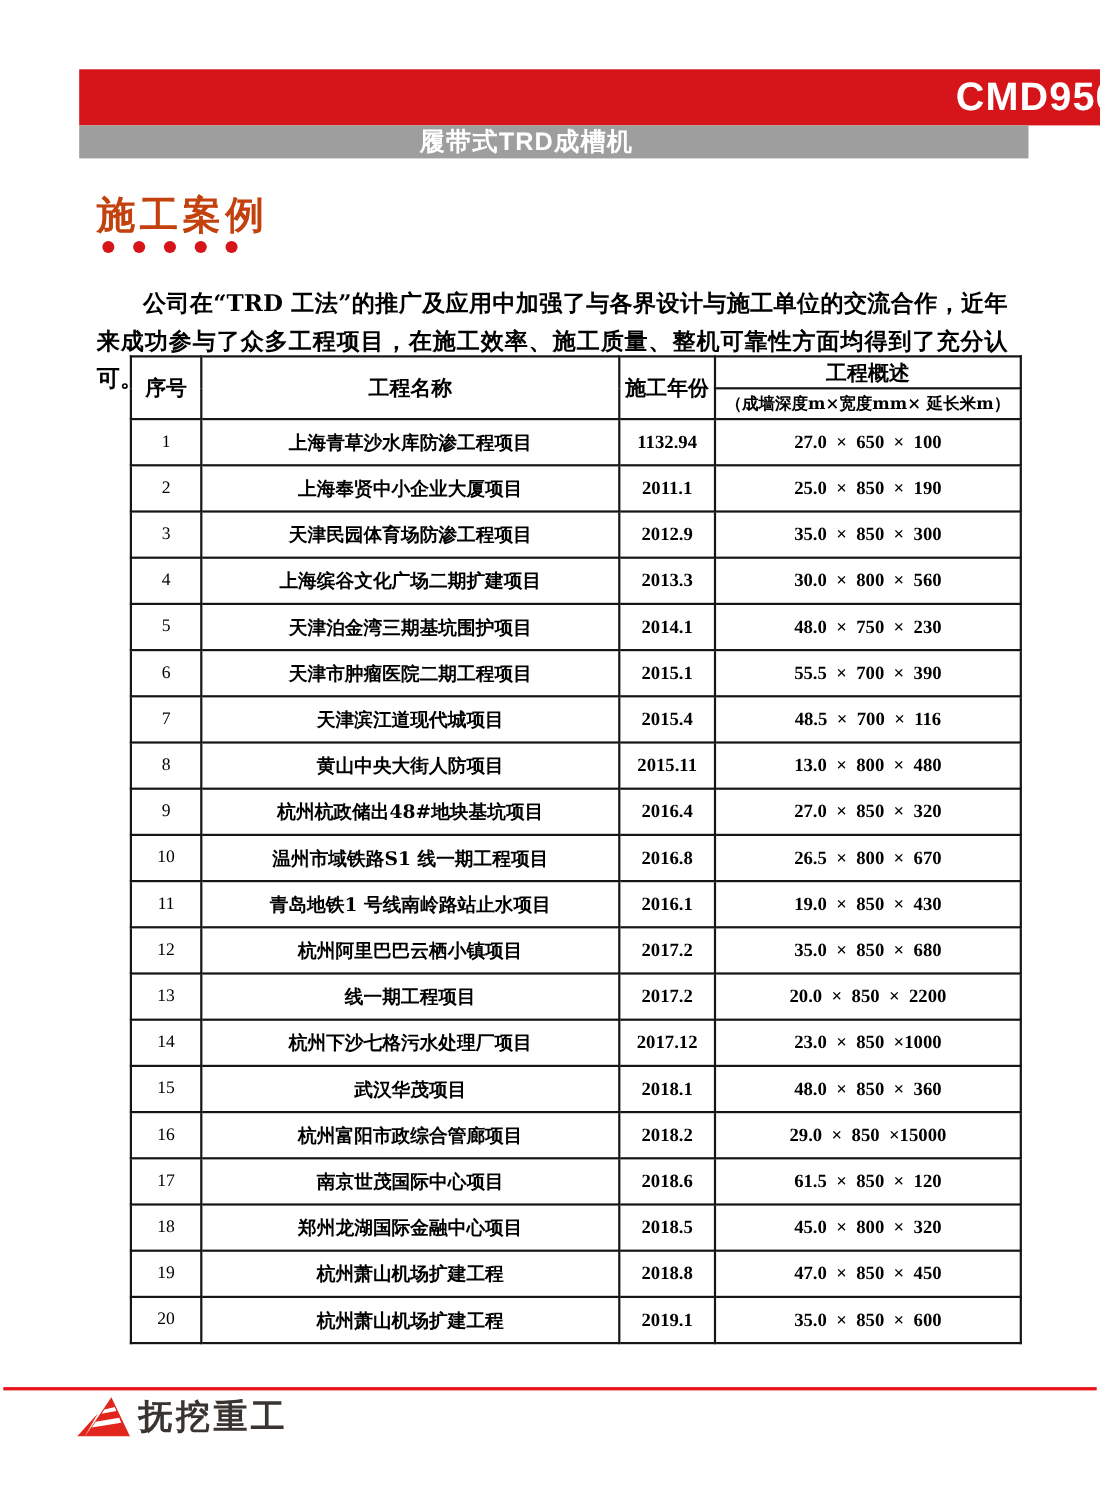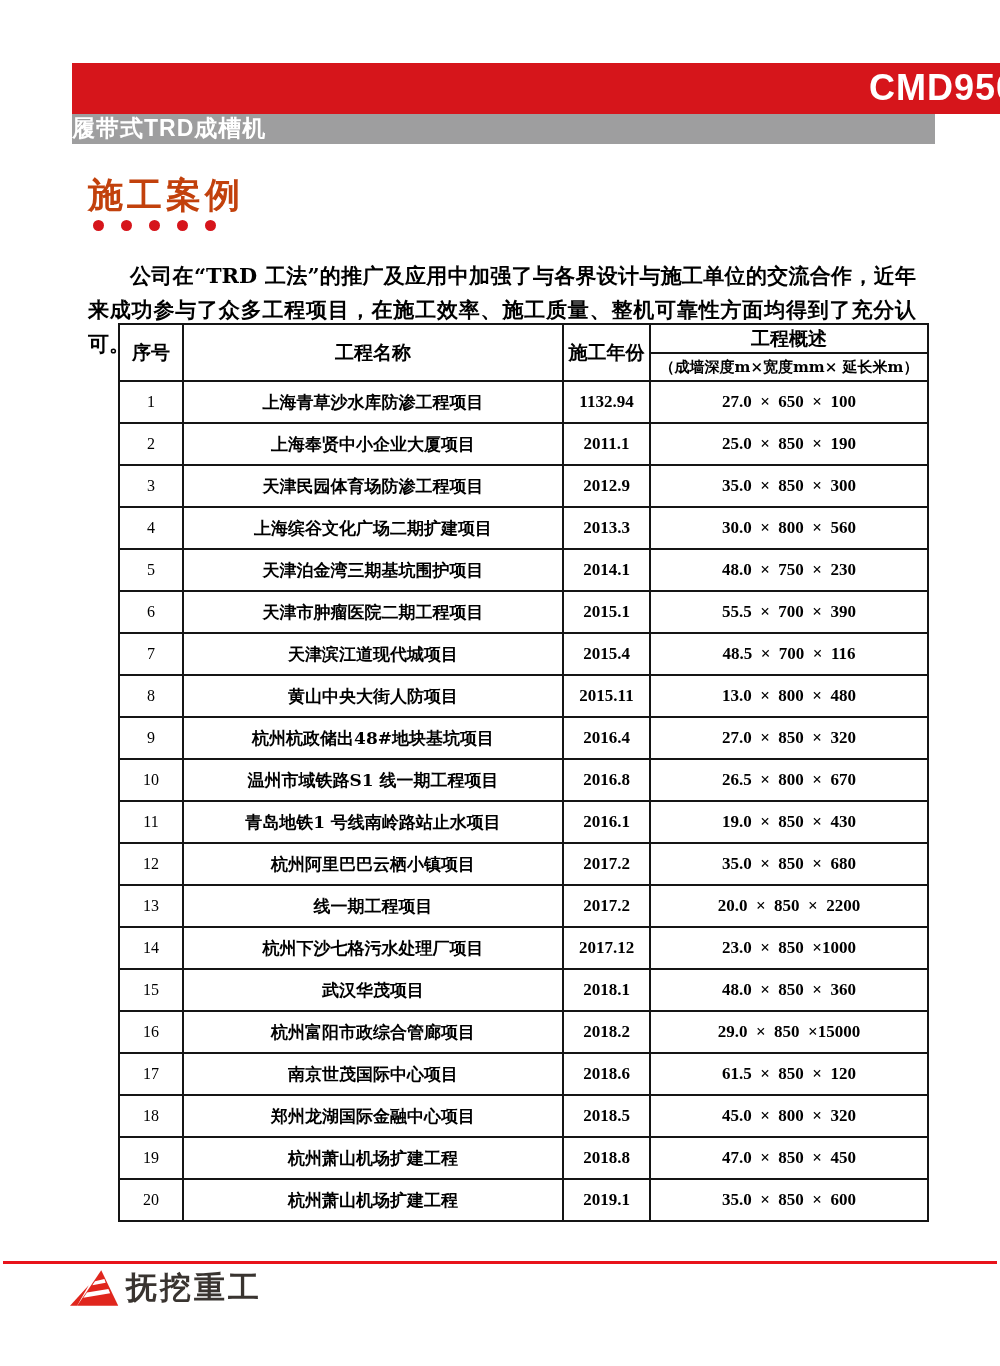--- a/index.html
+++ b/index.html
@@ -18,21 +18,21 @@
     background: #d6151b;
     color: #fff; text-align: right;
     font-weight: bold; font-size: 36px; line-height: 50px;
     padding-right: 52px; box-sizing: border-box;
     letter-spacing: 1px;
     font-family: "Liberation Sans", sans-serif;
   }
   .gray-bar {
     left: 72px; top: 114px; width: 863px; height: 30px;
     background: #9e9e9f;
-    color: #fff; text-align: left;
+    color: #fff; text-align: center;
     font-weight: bold; font-size: 23px; line-height: 29px;
     padding-right: 50px; box-sizing: border-box;
     letter-spacing: 1px;
   }
 
   
   .section-title {
     left: 88px; top: 172px;
     font-size: 35px; font-weight: bold; color: #c2410c;
     letter-spacing: 4px;

